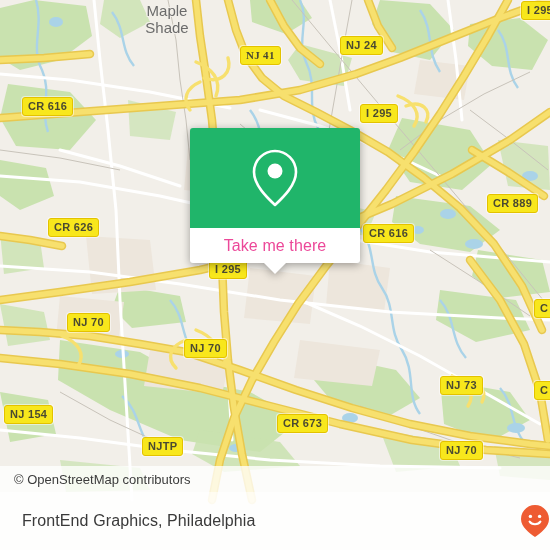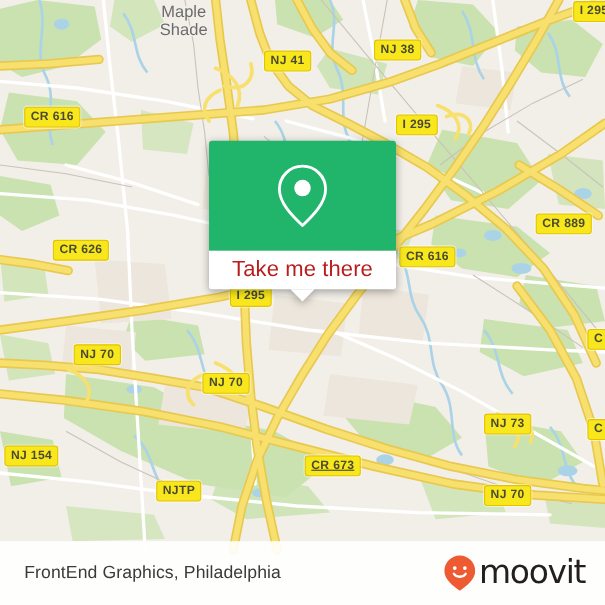--- a/index.html
+++ b/index.html
@@ -61,22 +61,22 @@
     display:flex; align-items:center; justify-content:center;
   }
   #popup-body {
     height:35px;
     background:#FFFFFF;
     display:flex; align-items:center; justify-content:center;
     position:relative;
     border-radius:0 0 3px 3px;
   }
   #popup-label {
-    color:#b91c1c;
-    font-size:20px;
+    color:#ec4899;
+    font-size:16px;
     letter-spacing:.1px;
   }
   #popup-notch {
     position:absolute;
     left:50%; bottom:-11px;
     margin-left:-11px;
     width:0;height:0;
     border-left:11px solid transparent;
     border-right:11px solid transparent;
     border-top:11px solid #FFFFFF;
@@ -96,21 +96,21 @@
     color:#3C3C3C;
   }
 
   
   #bottom-bar {
     position:absolute;
     left:0; top:492px;
     width:550px; height:58px;
     background:rgba(255,255,255,.90);
     display:flex; align-items:center; justify-content:space-between;
-    padding:0 18px 0 22px;
+    padding:0 0 0 22px;
   }
   #bottom-title {
     font-size:16px;
     color:#3A3A3A;
     letter-spacing:.1px;
   }
   #brand { display:flex; align-items:center; gap:2px; }
   #brand-text {
     font-size:30px;
     color:#231F20;
@@ -266,59 +266,61 @@
         <path d="M398 96 C414 102 422 114 414 126"></path>
         <path d="M406 106 C422 100 432 110 426 122"></path>
         <path d="M62 336 C78 342 86 354 78 366"></path>
       </g>
     </svg>
 
     <div class="place-label" style="left:127px; top:2px; width:80px;">Maple
 Shade</div>
 
     <div class="shield" style="left:22px;  top:97px;">CR 616</div>
-    <div class="shield" style="left:240px; top:46px;">NJ 41</div>
-    <div class="shield" style="left:340px; top:36px;">NJ 38</div>
+    <div class="shield" style="left:240px; top:46px;font-family:Liberation Serif, serif;">NJ 41</div>
+    <div class="shield" style="left:340px; top:36px;">NJ 24</div>
     <div class="shield" style="left:521px; top:1px;">I 295</div>
     <div class="shield" style="left:360px; top:104px;">I 295</div>
     <div class="shield" style="left:48px;  top:218px;">CR 626</div>
     <div class="shield" style="left:363px; top:224px;">CR 616</div>
     <div class="shield" style="left:487px; top:194px;">CR 889</div>
     <div class="shield" style="left:209px; top:260px;">I 295</div>
     <div class="shield" style="left:534px; top:299px;">C</div>
     <div class="shield" style="left:67px;  top:313px;">NJ 70</div>
     <div class="shield" style="left:184px; top:339px;">NJ 70</div>
     <div class="shield" style="left:440px; top:339px;margin-top:37px;">NJ 73</div>
     <div class="shield" style="left:534px; top:381px;">C</div>
     <div class="shield" style="left:4px;   top:405px;">NJ 154</div>
-    <div class="shield" style="left:277px; top:414px;text-decoration:underline;">CR 673</div>
+    <div class="shield" style="left:277px; top:414px;">CR 673</div>
     <div class="shield" style="left:142px; top:437px;">NJTP</div>
     <div class="shield" style="left:440px; top:441px;">NJ 70</div>
   </div>
 
   <div id="popup">
     <div id="popup-head">
       <svg width="54" height="62" viewBox="0 0 54 62">
         <path d="M27 4 C15.4 4 6 13.4 6 25 C6 38 18.5 50 27 58 C35.5 50 48 38 48 25 C48 13.4 38.6 4 27 4 Z" fill="none" stroke="#FFFFFF" stroke-width="2.6" stroke-linejoin="round"></path>
         <circle cx="27" cy="24" r="7.5" fill="#FFFFFF"></circle>
       </svg>
     </div>
     <div id="popup-body">
       <span id="popup-label">Take me there</span>
       <div id="popup-notch"></div>
     </div>
   </div>
 
+  <div id="attribution">
+    <span>© OpenStreetMap contributors</span>
+  </div>
 
   <div id="bottom-bar">
     <span id="bottom-title">FrontEnd Graphics, Philadelphia</span>
     <div id="brand">
       <svg width="30" height="34" viewBox="0 0 30 34">
         <path d="M15 1 C7.3 1 1 7.3 1 15 C1 23 9.5 29 15 33 C20.5 29 29 23 29 15 C29 7.3 22.7 1 15 1 Z" fill="#EE5B32"></path>
         <circle cx="10.4" cy="12.4" r="1.7" fill="#FFFFFF"></circle>
         <circle cx="19.6" cy="12.4" r="1.7" fill="#FFFFFF"></circle>
         <path d="M9.6 17.6 C11.6 21.2 18.4 21.2 20.4 17.6" fill="none" stroke="#FFFFFF" stroke-width="2.1" stroke-linecap="round"></path>
       </svg>
-      <span id="brand-text">moovit</span>
     </div>
   </div>
 
 </div>
 
 </body></html>

